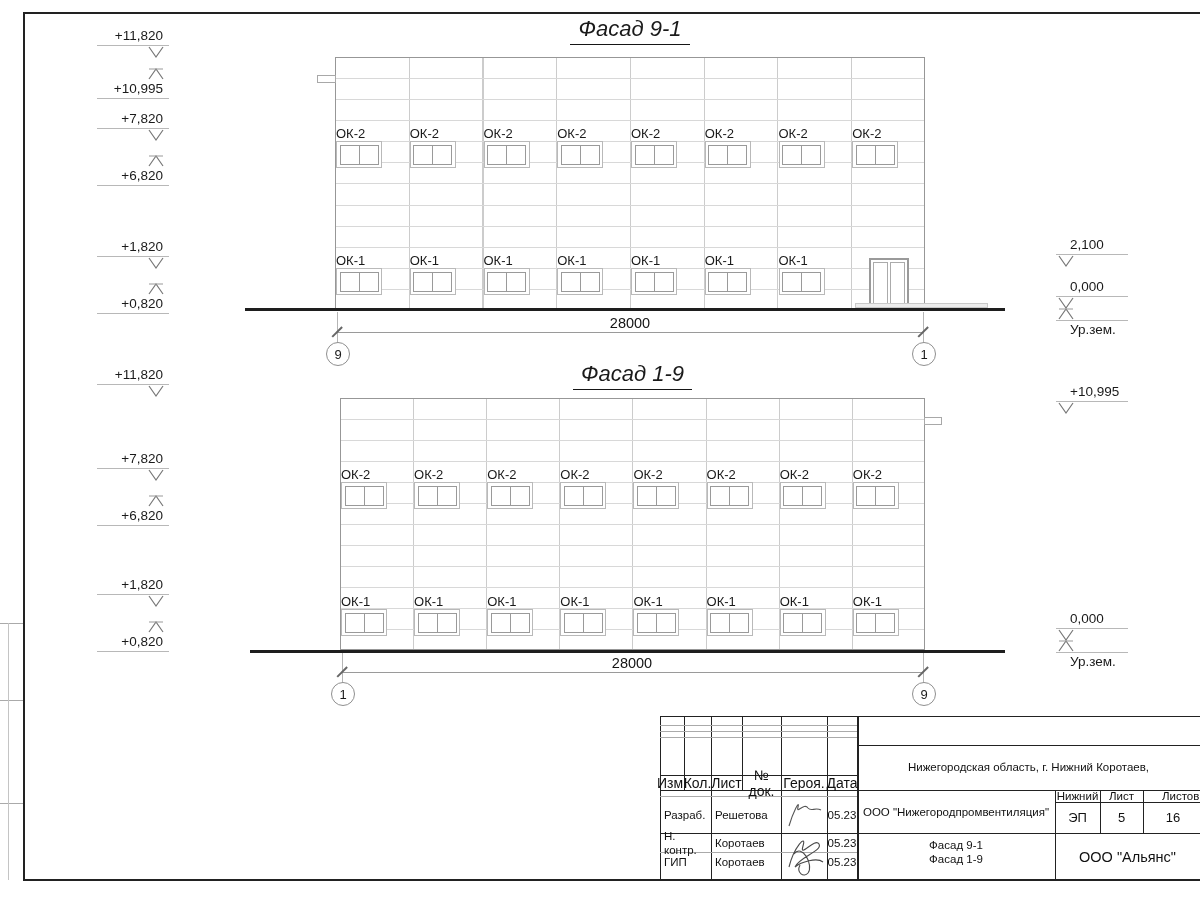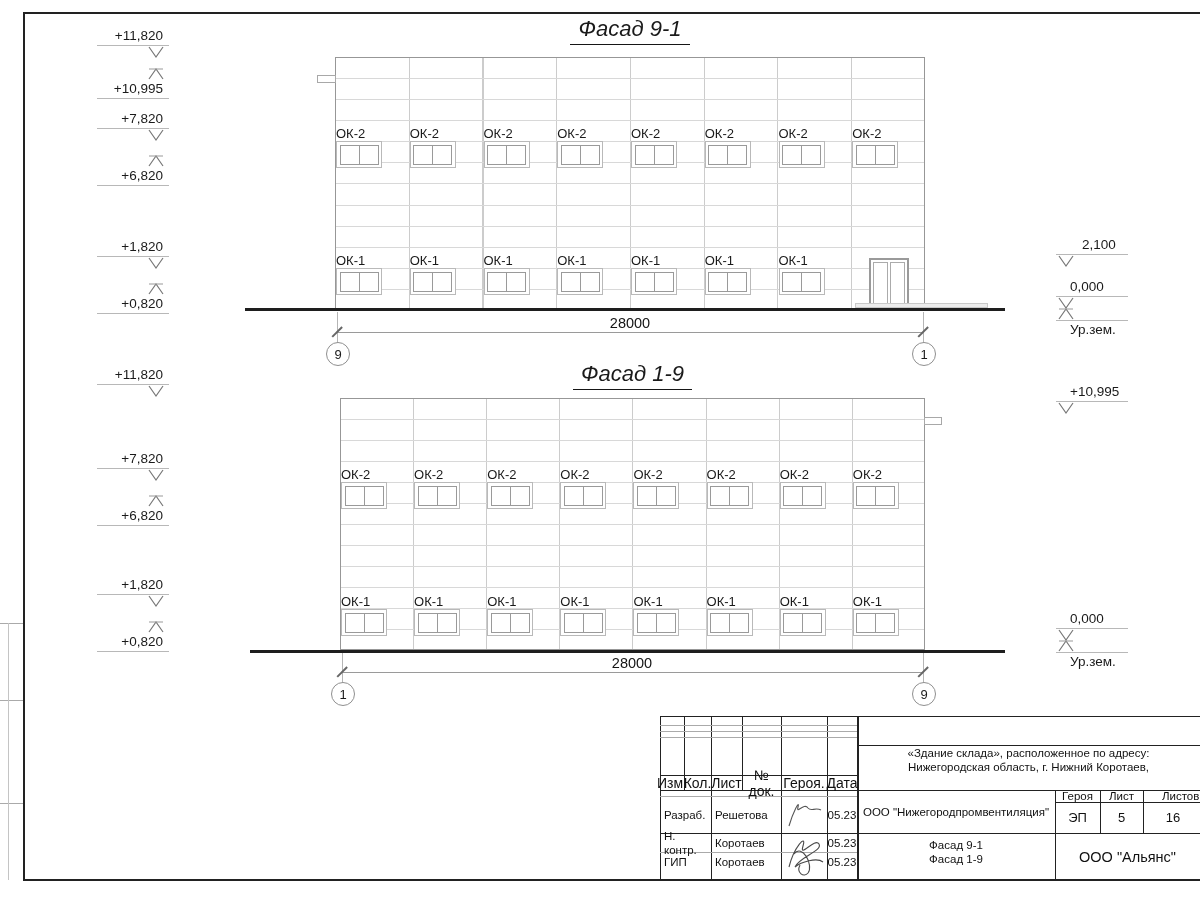--- a/index.html
+++ b/index.html
@@ -268,21 +268,21 @@
   <div class="mark" style="left:93px;top:283px">
     <svg style="left:54px;top:0" width="18" height="12">
         <polyline points="2,11 9,1 16,11" fill="none" stroke="#777" stroke-width="1.2"></polyline>
         <line x1="2" y1="1" x2="16" y2="1" stroke="#999" stroke-width="1"></line>
       </svg>
     <span class="t" style="right:8px;top:13px">+0,820</span>
     <div class="sh" style="left:4px;top:30px"></div>
   </div>
 
   <div class="mark" style="left:1054px;top:237px">
-    <span class="t" style="left:28px;top:0">2,100</span>
+    <span class="t" style="left:16px;top:0">2,100</span>
     <div class="sh" style="left:2px;top:17px"></div>
     <svg style="left:3px;top:18px" width="18" height="12">
         <polyline points="2,1 9,11 16,1" fill="none" stroke="#777" stroke-width="1.2"></polyline>
       </svg>
   </div>
   <div class="mark" style="left:1054px;top:279px">
     <span class="t" style="left:16px;top:0">0,000</span>
     <div class="sh" style="left:2px;top:17px"></div>
     <svg style="left:3px;top:18px" width="18" height="12">
         <polyline points="2,1 9,11 16,1" fill="none" stroke="#777" stroke-width="1.2"></polyline>
@@ -568,24 +568,23 @@
   <div class="cell left fs115" style="left:715px;top:852px;width:64px;height:19px">Коротаев</div>
   <div class="cell fs115" style="left:827px;top:852px;width:30px;height:19px">05.23</div>
 
   <svg class="sig" style="left:783px;top:794px" width="42" height="38">
     <path d="M6 32 C10 18, 17 5, 15 13 C13 21, 21 8, 25 14 C28 18, 32 13, 38 16" fill="none" stroke="#555" stroke-width="1.1"></path>
   </svg>
   <svg class="sig" style="left:781px;top:829px" width="48" height="50">
     <path d="M8 38 C13 18, 26 4, 22 17 C18 30, 34 8, 38 15 C42 22, 18 28, 14 38 C20 33, 36 28, 42 33 M13 25 C21 14, 33 36, 27 44 C23 49, 15 44, 19 36" fill="none" stroke="#4a4a4a" stroke-width="1.1"></path>
   </svg>
 
-  <div class="cell fs115" style="left:857px;top:746px;width:343px;height:14px">«Здание склада», расположенное по адресу:</div>
   <div class="cell fs115" style="left:857px;top:760px;width:343px;height:14px">Нижегородская область, г. Нижний Коротаев,</div>
   <div class="cell fs115" style="left:857px;top:790px;width:198px;height:43px">ООО "Нижегородпромвентиляция"</div>
-  <div class="cell fs115" style="left:1055px;top:790px;width:45px;height:12px">Героя</div>
+  <div class="cell fs115" style="left:1055px;top:790px;width:45px;height:12px">Нижний</div>
   <div class="cell fs115" style="left:1100px;top:790px;width:43px;height:12px">Лист</div>
   <div class="cell left fs115" style="left:1162px;top:790px;width:60px;height:12px">Листов</div>
   <div class="cell fs13" style="left:1055px;top:802px;width:45px;height:31px">ЭП</div>
   <div class="cell fs13" style="left:1100px;top:802px;width:43px;height:31px">5</div>
   <div class="cell fs13" style="left:1143px;top:802px;width:60px;height:31px">16</div>
   <div class="cell fs115" style="left:857px;top:838px;width:198px;height:14px">Фасад 9-1</div>
   <div class="cell fs115" style="left:857px;top:852px;width:198px;height:14px">Фасад 1-9</div>
   <div class="cell" style="left:1055px;top:833px;width:145px;height:47px;font-size:14.5px">ООО "Альянс"</div>
 
 </div>

